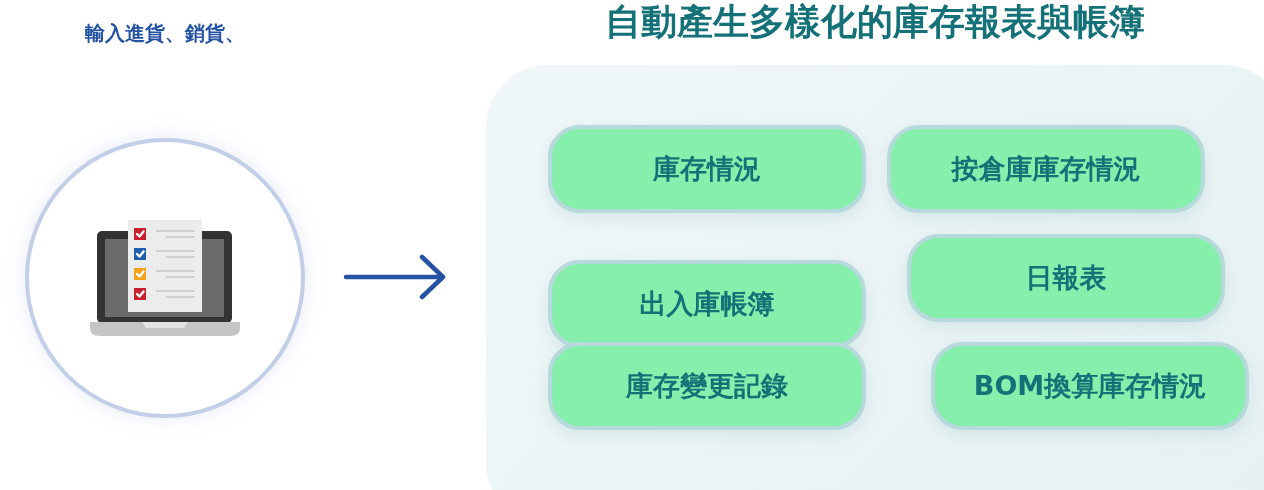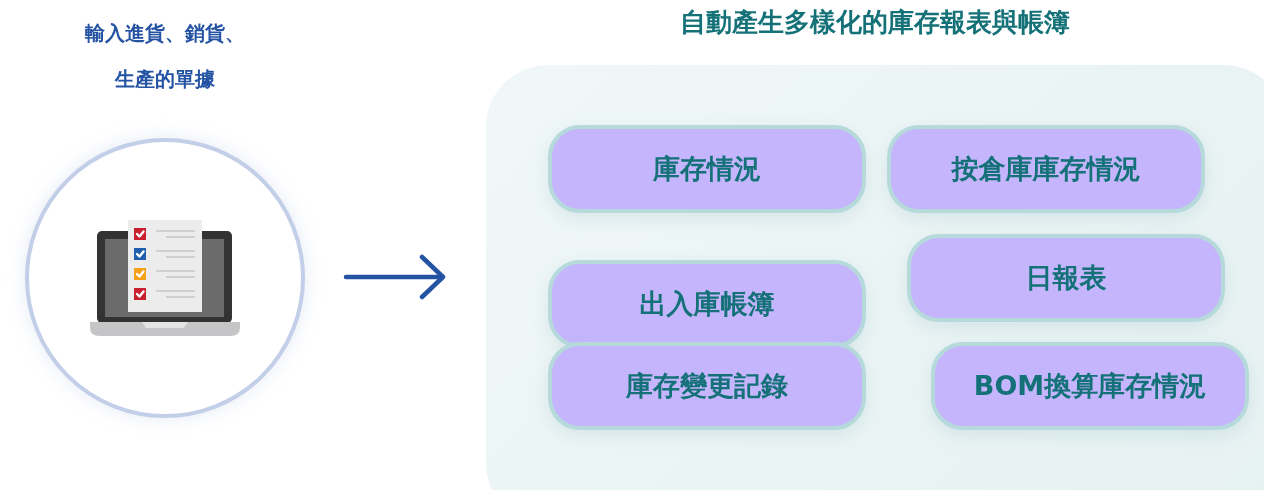--- a/index.html
+++ b/index.html
@@ -6,34 +6,33 @@
   body { width:1264px; height:490px; position:relative; overflow:hidden; background:#ffffff;
          font-family:"DejaVu Sans", "Liberation Sans", sans-serif; }
   .left-title { position:absolute; left:0; top:10px; width:330px; text-align:center;
                 color:#2553a3; font-weight:bold; font-size:20px; line-height:46px; letter-spacing:0px; }
   .circle { position:absolute; left:25px; top:138px; width:272px; height:272px; border-radius:50%;
             border:4px solid #c3cfe8; background:#ffffff;
             box-shadow: 0 0 18px rgba(180,195,230,0.35); }
   .laptop { position:absolute; left:90px; top:218px; width:150px; height:120px; }
   .arrow { position:absolute; left:342px; top:252px; width:108px; height:50px; }
   .right-title { position:absolute; left:560px; top:0; width:630px; text-align:center;
-                 color:#137177; font-weight:bold; font-size:26px; line-height:44px; }
+                 color:#137177; font-weight:bold; font-size:36px; line-height:44px; }
   .panel { position:absolute; left:486px; top:65px; width:800px; height:460px; border-radius:62px;
            background:linear-gradient(135deg,#f0f7f8 0%,#e6f1f2 100%); }
   .box { position:absolute; width:310px; height:80px; border:4px solid #b6d9dc; border-radius:32px;
-         background:#c4b5fd; display:flex; align-items:center; justify-content:center;
+         background:#86efac; display:flex; align-items:center; justify-content:center;
          color:#137177; font-weight:bold; font-size:27px;
          box-shadow: 0 6px 16px rgba(150,190,195,0.25); }
 </style>
 </head>
 <body>
 
 <div class="left-title">
   <div>輸入進貨、銷貨、</div>
-  <div>生產的單據</div>
 </div>
 
 <div class="circle"></div>
 
 <svg class="laptop" viewBox="0 0 150 120">
 
   <rect x="7" y="13" width="135" height="92" rx="5" fill="#333333"></rect>
   <rect x="15" y="21" width="119" height="78" fill="#6b6b6b"></rect>
 
   <path d="M0 104 H150 V110 Q150 118 140 118 H10 Q0 118 0 110 Z" fill="#c5c5c8"></path>

